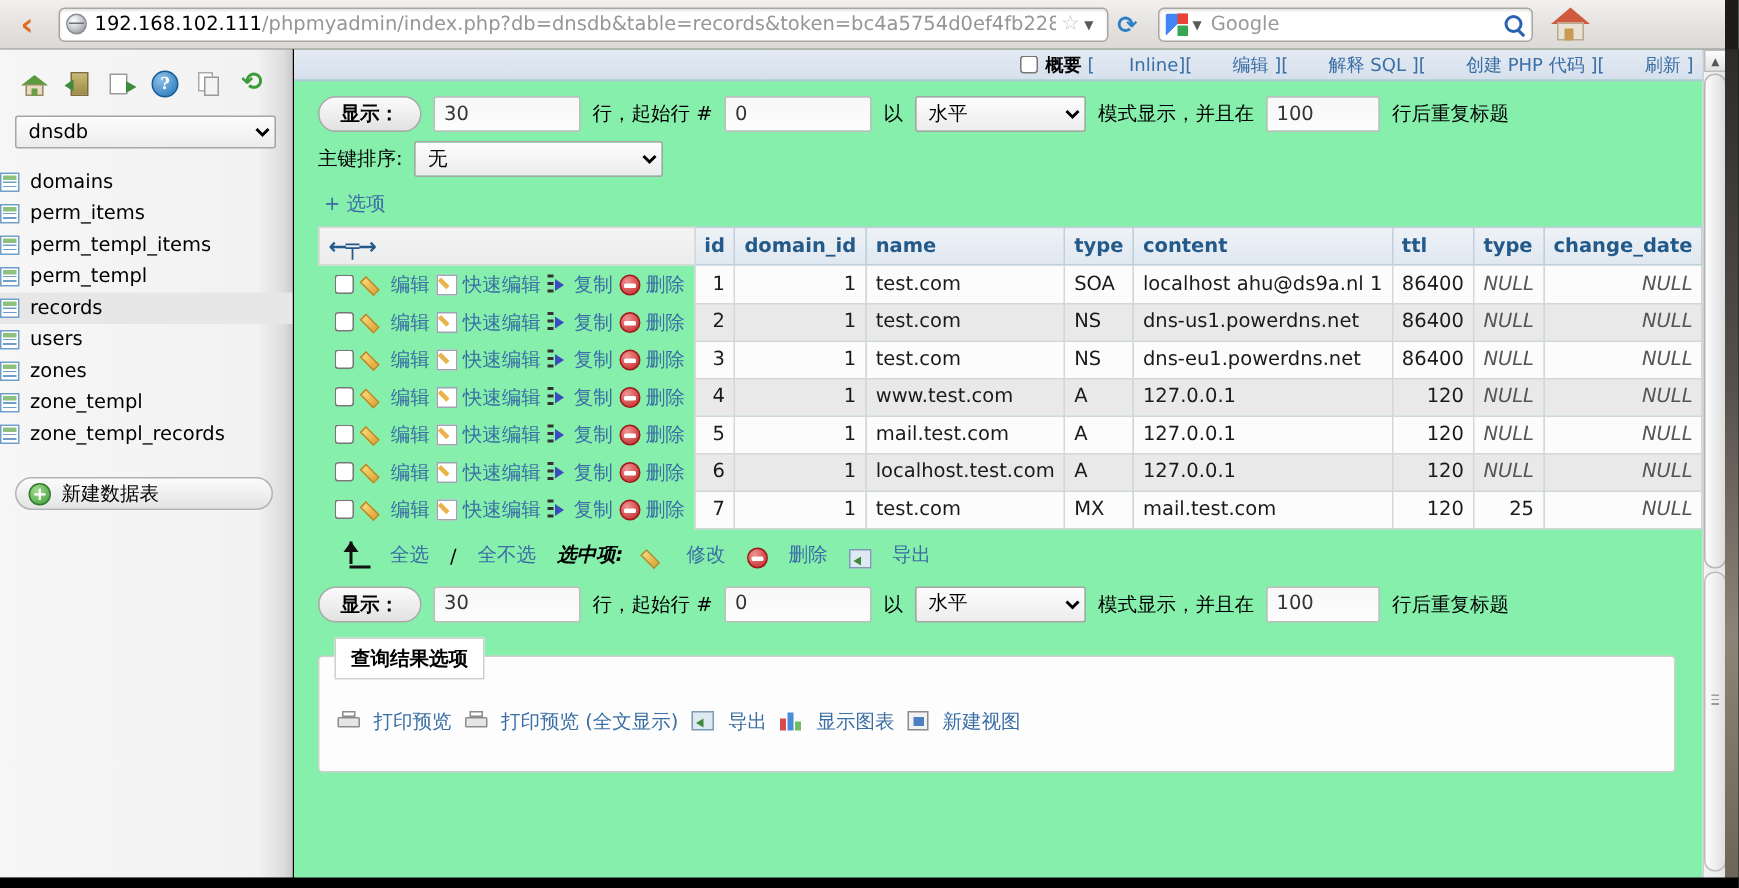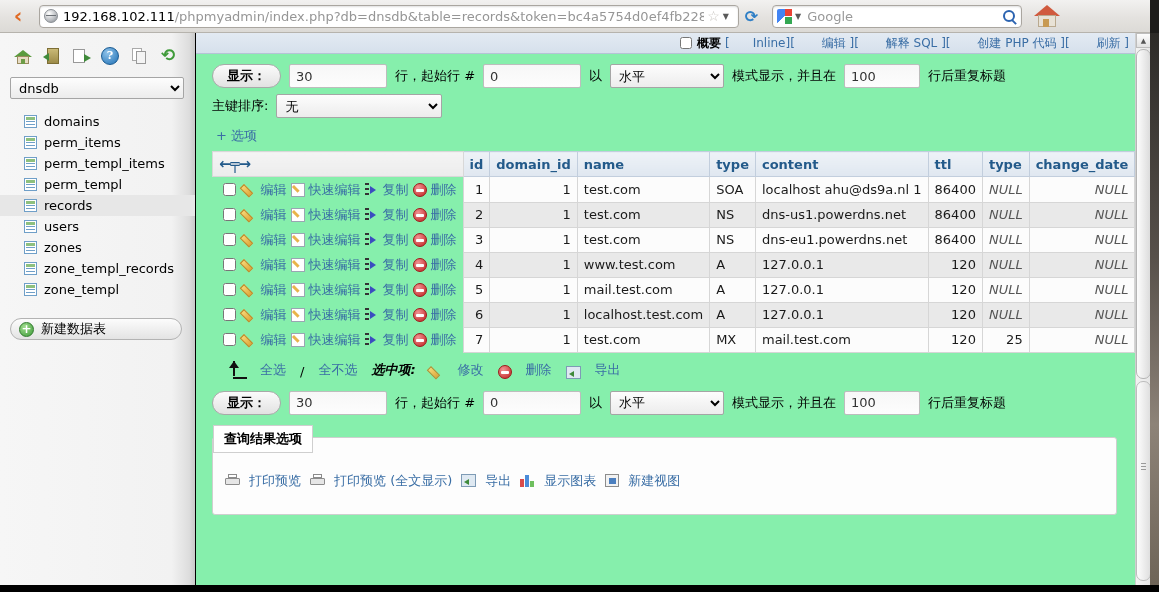--- a/index.html
+++ b/index.html
@@ -144,21 +144,21 @@
   #db-select {
     margin: 12px 0 0 10px; width: 174px; height: 22px;
     font-size: 13px; padding-left: 4px;
     background: linear-gradient(to bottom, #fdfdfd, #ececec);
     border: 1px solid #a5a5a5; border-radius: 2px;
     font-family: "DejaVu Sans", "Liberation Sans", sans-serif;
   }
   #table-list { margin: 12px 0 0 0; padding: 0; list-style: none; }
   #table-list li {
     display: flex; align-items: center; gap: 7px;
-    height: 21px; padding-left: 24px; font-size: 13px; color: #000;
+    height: 21px; padding-left: 0; font-size: 13px; color: #000;
     cursor: pointer;
   }
   #table-list li.active { background: #e7e7e7; }
   .tbl-icon {
     width: 13px; height: 13px; flex: 0 0 auto;
     background: #fff; border: 1px solid #6f9fc8; position: relative;
   }
   .tbl-icon::before{
     content:""; position:absolute; left:1px; top:1px; right:1px; height:3px; background:#8ec07e;
   }
@@ -296,21 +296,21 @@
   #bottom-actions a { color:#3a6ea5; text-decoration:none; cursor:pointer; }
   #bottom-actions .sel-label { font-style: italic; font-weight:bold; }
 
   
   #query-options {
     margin: 22px 16px 0 16px; border: 1px solid #cfcfcf; border-radius: 3px;
     padding: 16px 12px 14px 12px; position: relative; background:#fdfdfd;
     height: 78px; width: 905px;
   }
   #query-options-legend {
-    position: absolute; top: -13px; left: 0;
+    position: absolute; top: -13px; left: 10px;
     background: #fff; border: 1px solid #cfcfcf; padding: 4px 10px;
     font-weight: bold; font-size: 13px;
   }
   #query-options-links { display:flex; align-items:center; gap:9px; font-size:13px; margin-top:18px;}
   #query-options-links a { color:#3a6ea5; text-decoration:none; cursor:pointer; }
 
   
   #content-scrollbar {
     position:absolute; right:0; top:0; width:15px; height:559px;
     background: linear-gradient(to right,#f3f3f3,#e6e6e6);
@@ -431,25 +431,25 @@
       <li>
           <span class="tbl-icon"></span>
           <span>users</span>
         </li>
       <li>
           <span class="tbl-icon"></span>
           <span>zones</span>
         </li>
       <li>
           <span class="tbl-icon"></span>
+          <span>zone_templ</span>
+        </li>
+      <li>
+          <span class="tbl-icon"></span>
           <span>zone_templ_records</span>
-        </li>
-      <li>
-          <span class="tbl-icon"></span>
-          <span>zone_templ</span>
         </li>
     </ul>
 
     <div id="new-table-button">
       <span class="plus-icon">+</span>
       <span>新建数据表</span>
     </div>
   </div>
   <div id="nav-bottom-strip"></div>
 

